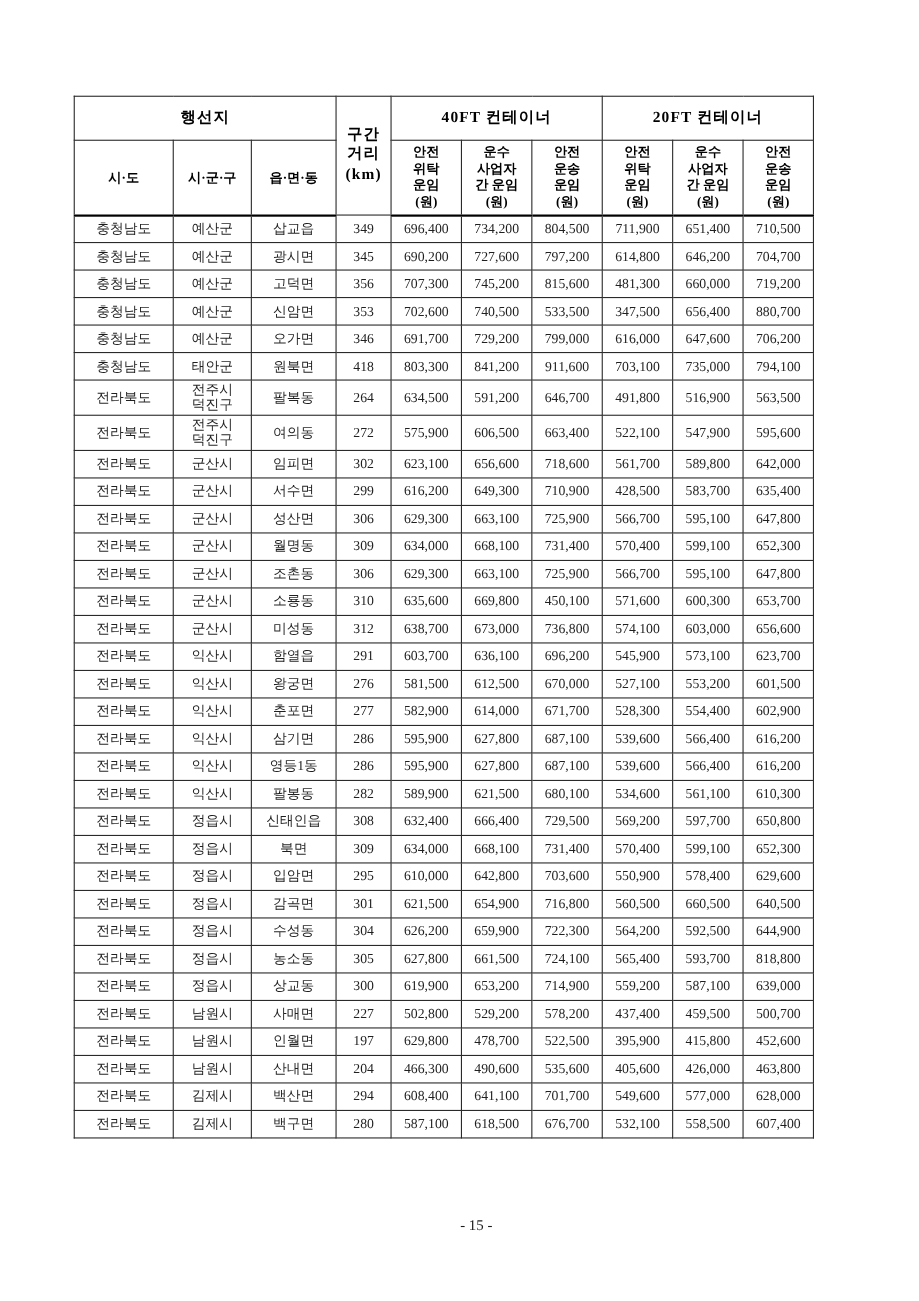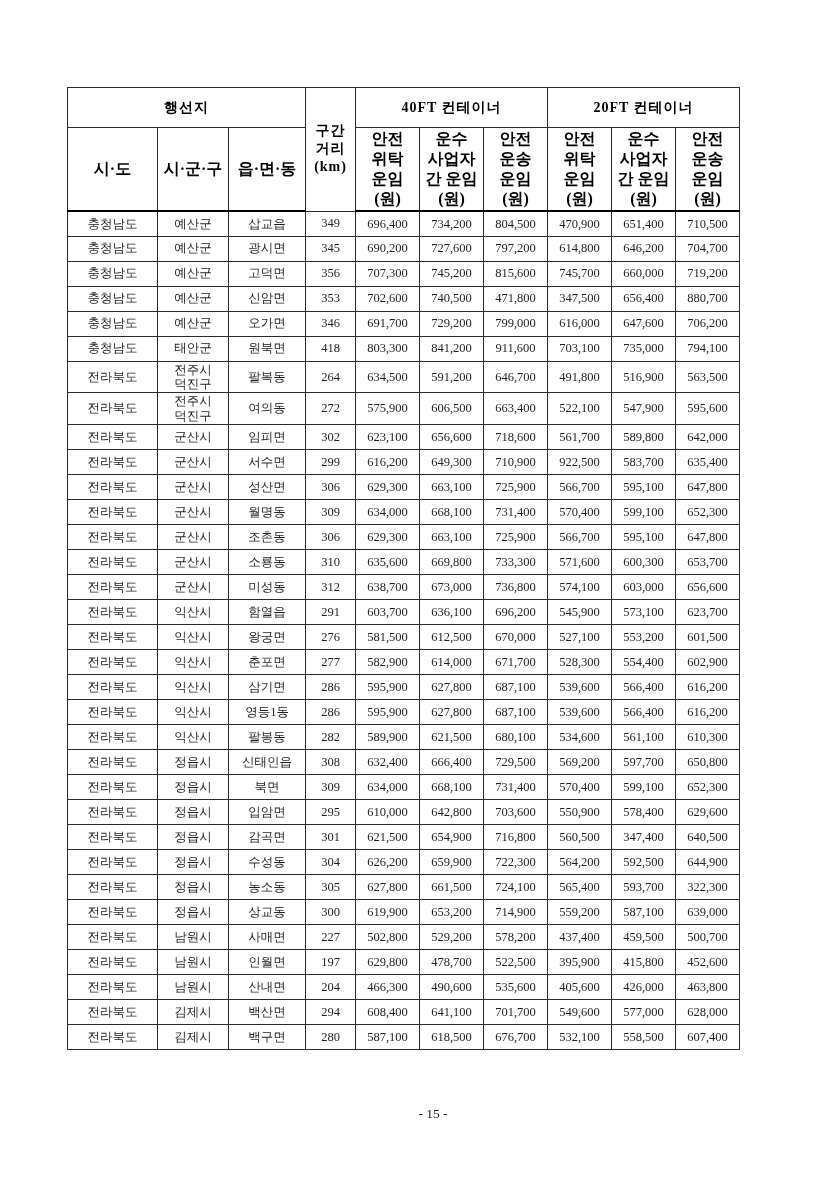--- a/index.html
+++ b/index.html
@@ -26,21 +26,21 @@
     white-space:pre-line;
     padding:1px 2px;
     box-sizing:border-box;
   }
   thead th {
     font-weight:bold;
     color:#000;
     line-height:1.25;
   }
   tr.group-row th { font-size:14px; height:40px; letter-spacing:1px; }
-  tr.sub-row th   { font-size:16px; height:68px; }
+  tr.sub-row th   { font-size:12px; height:68px; }
   th.distance-head { font-size:13.5px; line-height:1.3; }
   
   tr.sub-row th, th.distance-head { border-bottom:2.5px solid #000; }
   tbody td {
     font-size:12.5px;
     height:25px;
     line-height:1.15;
     color:#1f1f1f;
   }
   .footer {
@@ -111,21 +111,21 @@
     </thead>
     <tbody id="rate-rows">
         <tr>
           <td>충청남도</td>
           <td>예산군</td>
           <td>삽교읍</td>
           <td>349</td>
           <td>696,400</td>
           <td>734,200</td>
           <td>804,500</td>
-          <td>470,900</td>
+          <td>711,900</td>
           <td>651,400</td>
           <td>710,500</td>
         </tr>
         <tr>
           <td>충청남도</td>
           <td>예산군</td>
           <td>광시면</td>
           <td>345</td>
           <td>690,200</td>
           <td>727,600</td>
@@ -135,32 +135,32 @@
           <td>704,700</td>
         </tr>
         <tr>
           <td>충청남도</td>
           <td>예산군</td>
           <td>고덕면</td>
           <td>356</td>
           <td>707,300</td>
           <td>745,200</td>
           <td>815,600</td>
-          <td>745,700</td>
+          <td>481,300</td>
           <td>660,000</td>
           <td>719,200</td>
         </tr>
         <tr>
           <td>충청남도</td>
           <td>예산군</td>
           <td>신암면</td>
           <td>353</td>
           <td>702,600</td>
           <td>740,500</td>
-          <td>471,800</td>
+          <td>533,500</td>
           <td>347,500</td>
           <td>656,400</td>
           <td>880,700</td>
         </tr>
         <tr>
           <td>충청남도</td>
           <td>예산군</td>
           <td>오가면</td>
           <td>346</td>
           <td>691,700</td>
@@ -221,21 +221,21 @@
           <td>642,000</td>
         </tr>
         <tr>
           <td>전라북도</td>
           <td>군산시</td>
           <td>서수면</td>
           <td>299</td>
           <td>616,200</td>
           <td>649,300</td>
           <td>710,900</td>
-          <td>922,500</td>
+          <td>428,500</td>
           <td>583,700</td>
           <td>635,400</td>
         </tr>
         <tr>
           <td>전라북도</td>
           <td>군산시</td>
           <td>성산면</td>
           <td>306</td>
           <td>629,300</td>
           <td>663,100</td>
@@ -268,21 +268,21 @@
           <td>595,100</td>
           <td>647,800</td>
         </tr>
         <tr>
           <td>전라북도</td>
           <td>군산시</td>
           <td>소룡동</td>
           <td>310</td>
           <td>635,600</td>
           <td>669,800</td>
-          <td>733,300</td>
+          <td>450,100</td>
           <td>571,600</td>
           <td>600,300</td>
           <td>653,700</td>
         </tr>
         <tr>
           <td>전라북도</td>
           <td>군산시</td>
           <td>미성동</td>
           <td>312</td>
           <td>638,700</td>
@@ -402,21 +402,21 @@
         </tr>
         <tr>
           <td>전라북도</td>
           <td>정읍시</td>
           <td>감곡면</td>
           <td>301</td>
           <td>621,500</td>
           <td>654,900</td>
           <td>716,800</td>
           <td>560,500</td>
-          <td>347,400</td>
+          <td>660,500</td>
           <td>640,500</td>
         </tr>
         <tr>
           <td>전라북도</td>
           <td>정읍시</td>
           <td>수성동</td>
           <td>304</td>
           <td>626,200</td>
           <td>659,900</td>
           <td>722,300</td>
@@ -427,21 +427,21 @@
         <tr>
           <td>전라북도</td>
           <td>정읍시</td>
           <td>농소동</td>
           <td>305</td>
           <td>627,800</td>
           <td>661,500</td>
           <td>724,100</td>
           <td>565,400</td>
           <td>593,700</td>
-          <td>322,300</td>
+          <td>818,800</td>
         </tr>
         <tr>
           <td>전라북도</td>
           <td>정읍시</td>
           <td>상교동</td>
           <td>300</td>
           <td>619,900</td>
           <td>653,200</td>
           <td>714,900</td>
           <td>559,200</td>

